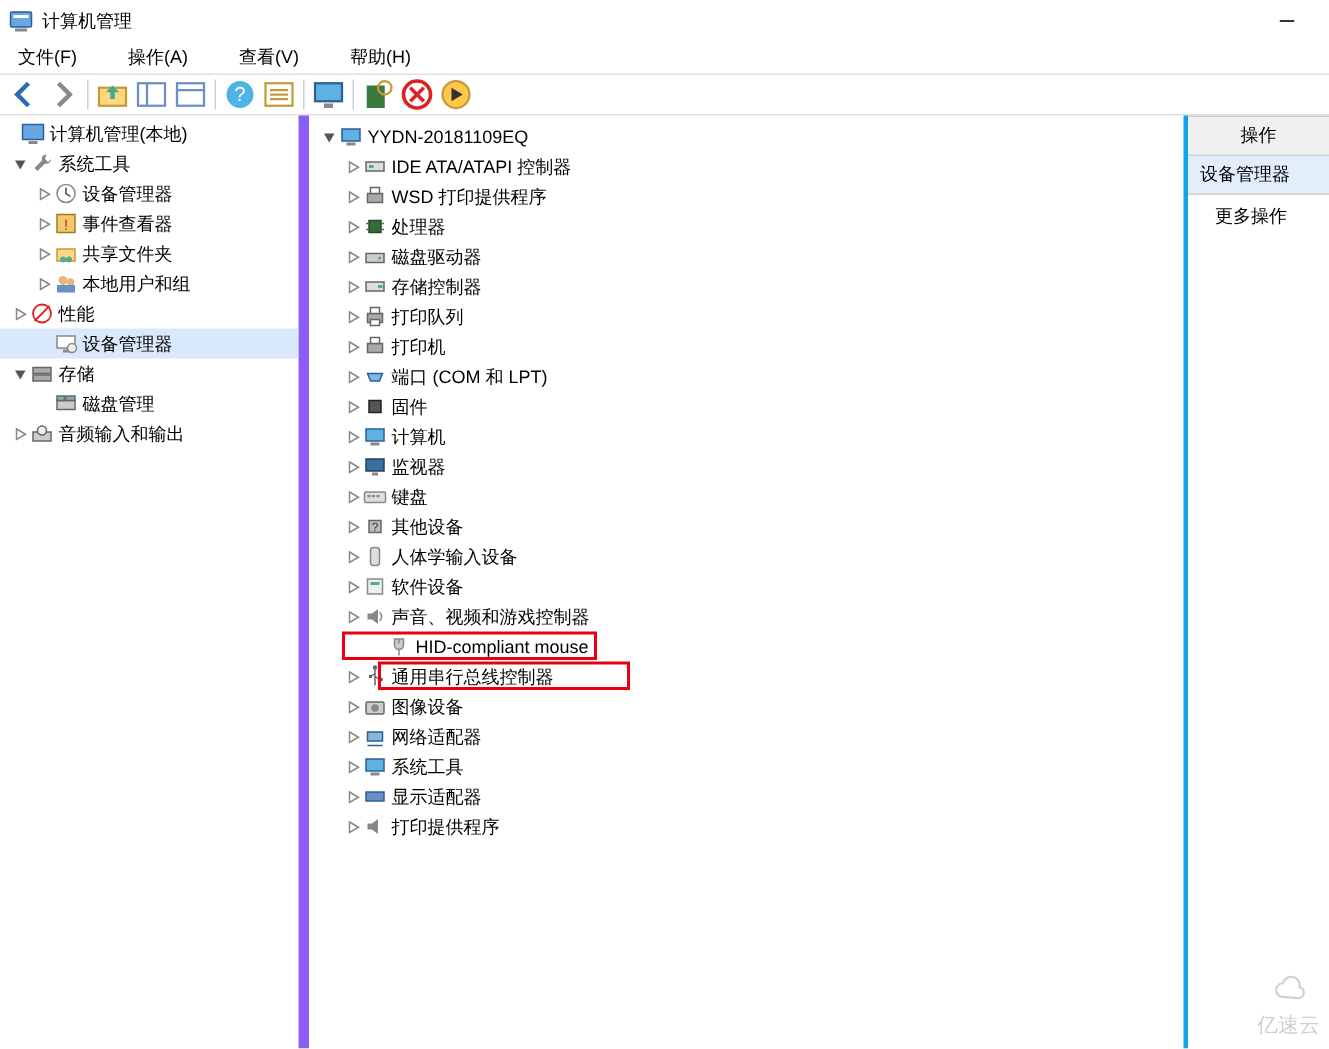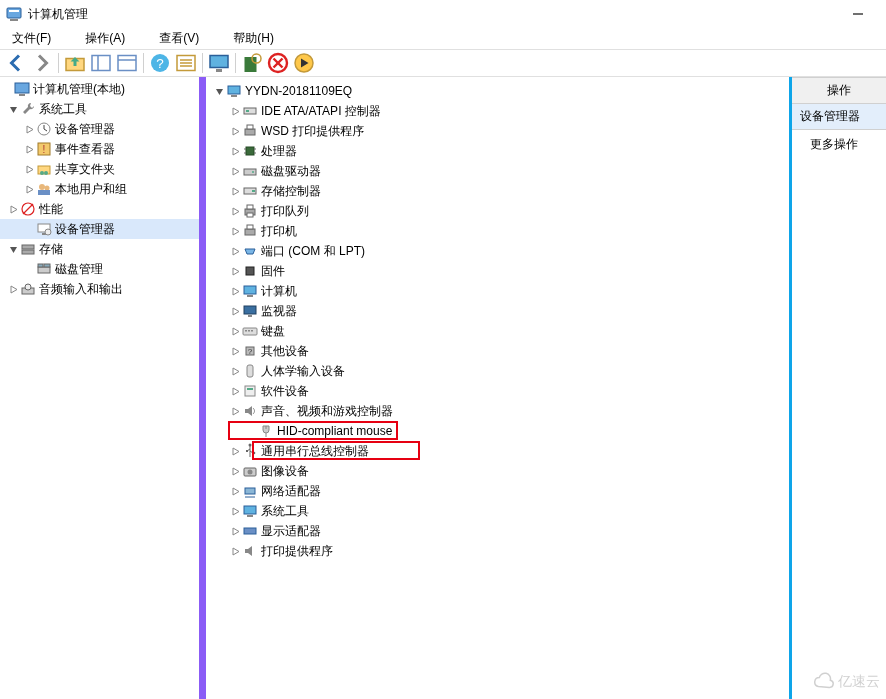--- a/index.html
+++ b/index.html
@@ -30,21 +30,21 @@
 .twisty svg { width: 9px; height: 9px; }
 .icon16 { width: 16px; height: 16px; margin-right: 3px; flex-shrink: 0; display:inline-flex; align-items:center; justify-content:center; }
 .row-label { padding-right: 4px; }
 
 .redbox { position: absolute; border: 2px solid #e60012; pointer-events: none; }
 
 .rightpanel .header { background: #f0f0f0; border-bottom: 1px solid #d0d0d0; padding: 4px 8px; font-weight: normal; text-align: center; }
 .rightpanel .section-title { background: #e3eefb; padding: 4px 8px; border-bottom: 1px solid #d0d0d0; }
 .rightpanel .action-item { padding: 6px 18px; }
 
-.watermark { position: fixed; right: 6px; bottom: 6px; opacity: 0.55; font-size: 14px; color: #aaa; display:flex; align-items:center; gap:4px; pointer-events:none; }
+.watermark { position: fixed; right: 6px; bottom: 6px; opacity: 0.55; font-size: 14px; color: #aaa; display:flex; align-items:center; gap:4px; pointer-events:none;flex-direction:column; }
 .watermark svg { width: 22px; height: 22px; }
 </style>
 </head>
 <body>
 
 <div class="titlebar">
   <span class="app-icon">
     <svg viewBox="0 0 16 16">
         <rect x="1" y="2" width="14" height="10" rx="1" fill="#69a7e0" stroke="#2a5f99"></rect>
         <rect x="4" y="13" width="8" height="2" fill="#888"></rect>

